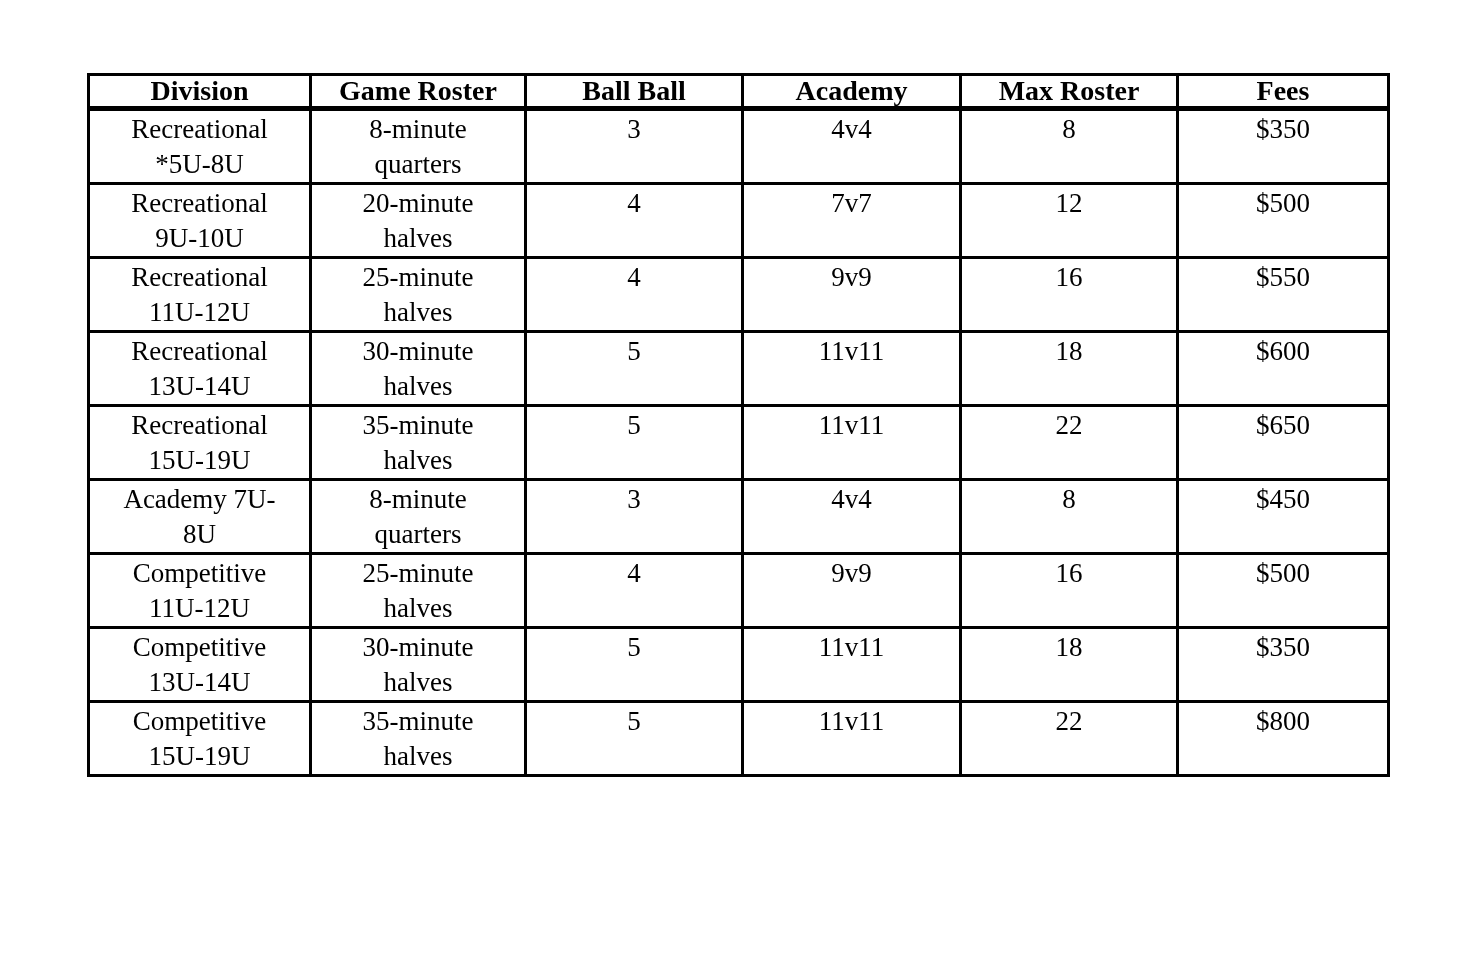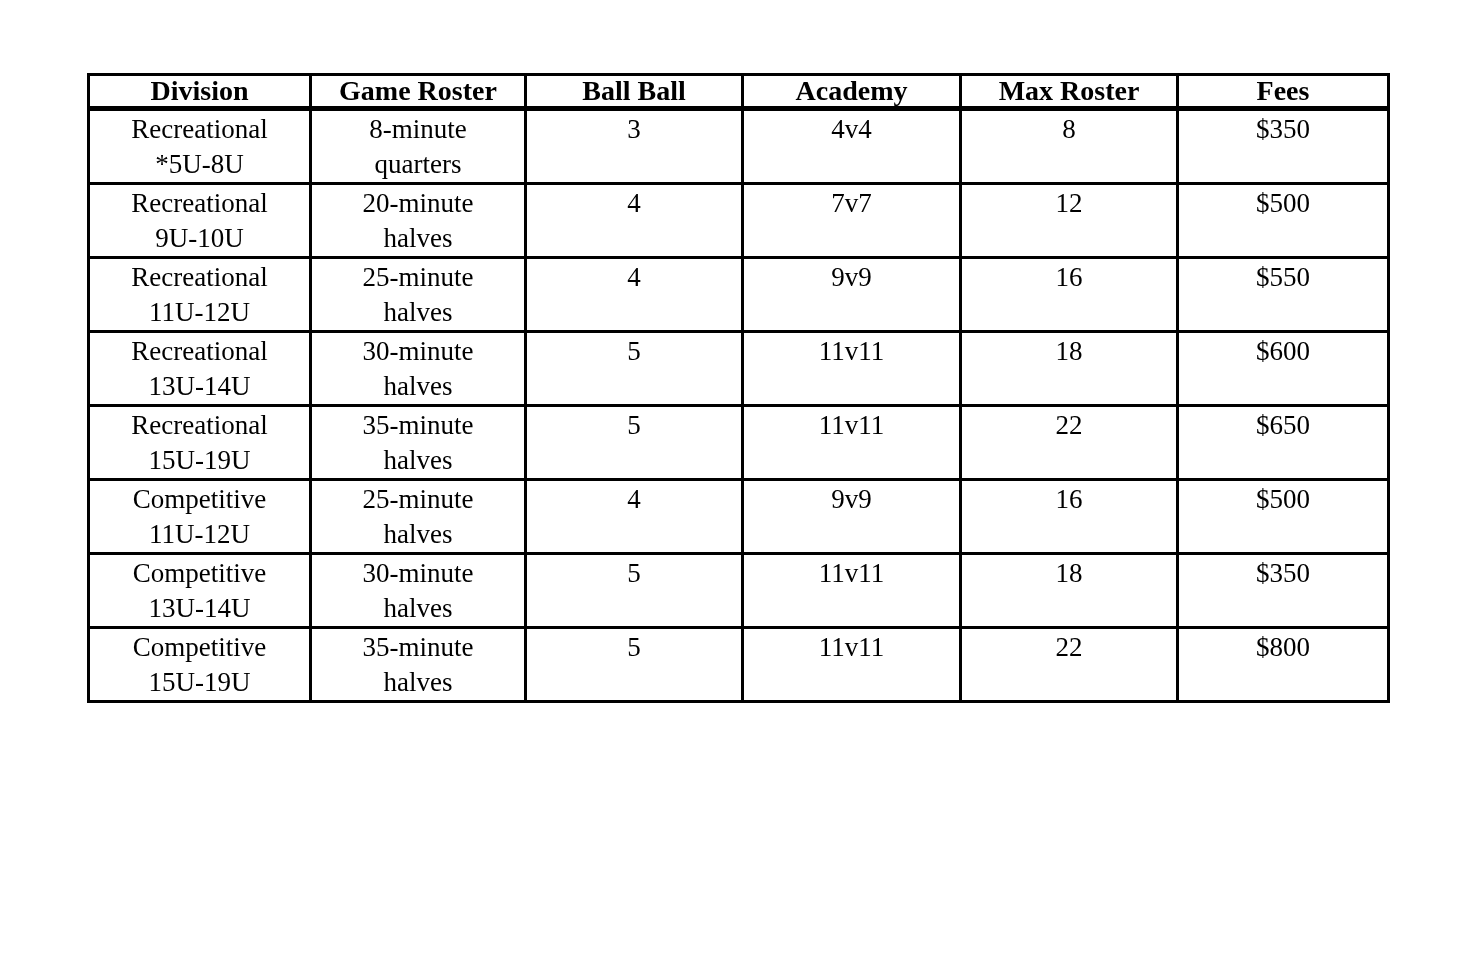--- a/index.html
+++ b/index.html
@@ -122,20 +122,30 @@
         <td>Recreational
 15U-19U</td>
         <td>35-minute
 halves</td>
         <td>5</td>
         <td>11v11</td>
         <td>22</td>
         <td>$650</td>
       </tr>
       <tr>
+        <td>Academy 7U-
+8U</td>
+        <td>8-minute
+quarters</td>
+        <td>3</td>
+        <td>4v4</td>
+        <td>8</td>
+        <td>$450</td>
+      </tr>
+      <tr>
         <td>Competitive
 11U-12U</td>
         <td>25-minute
 halves</td>
         <td>4</td>
         <td>9v9</td>
         <td>16</td>
         <td>$500</td>
       </tr>
       <tr>

